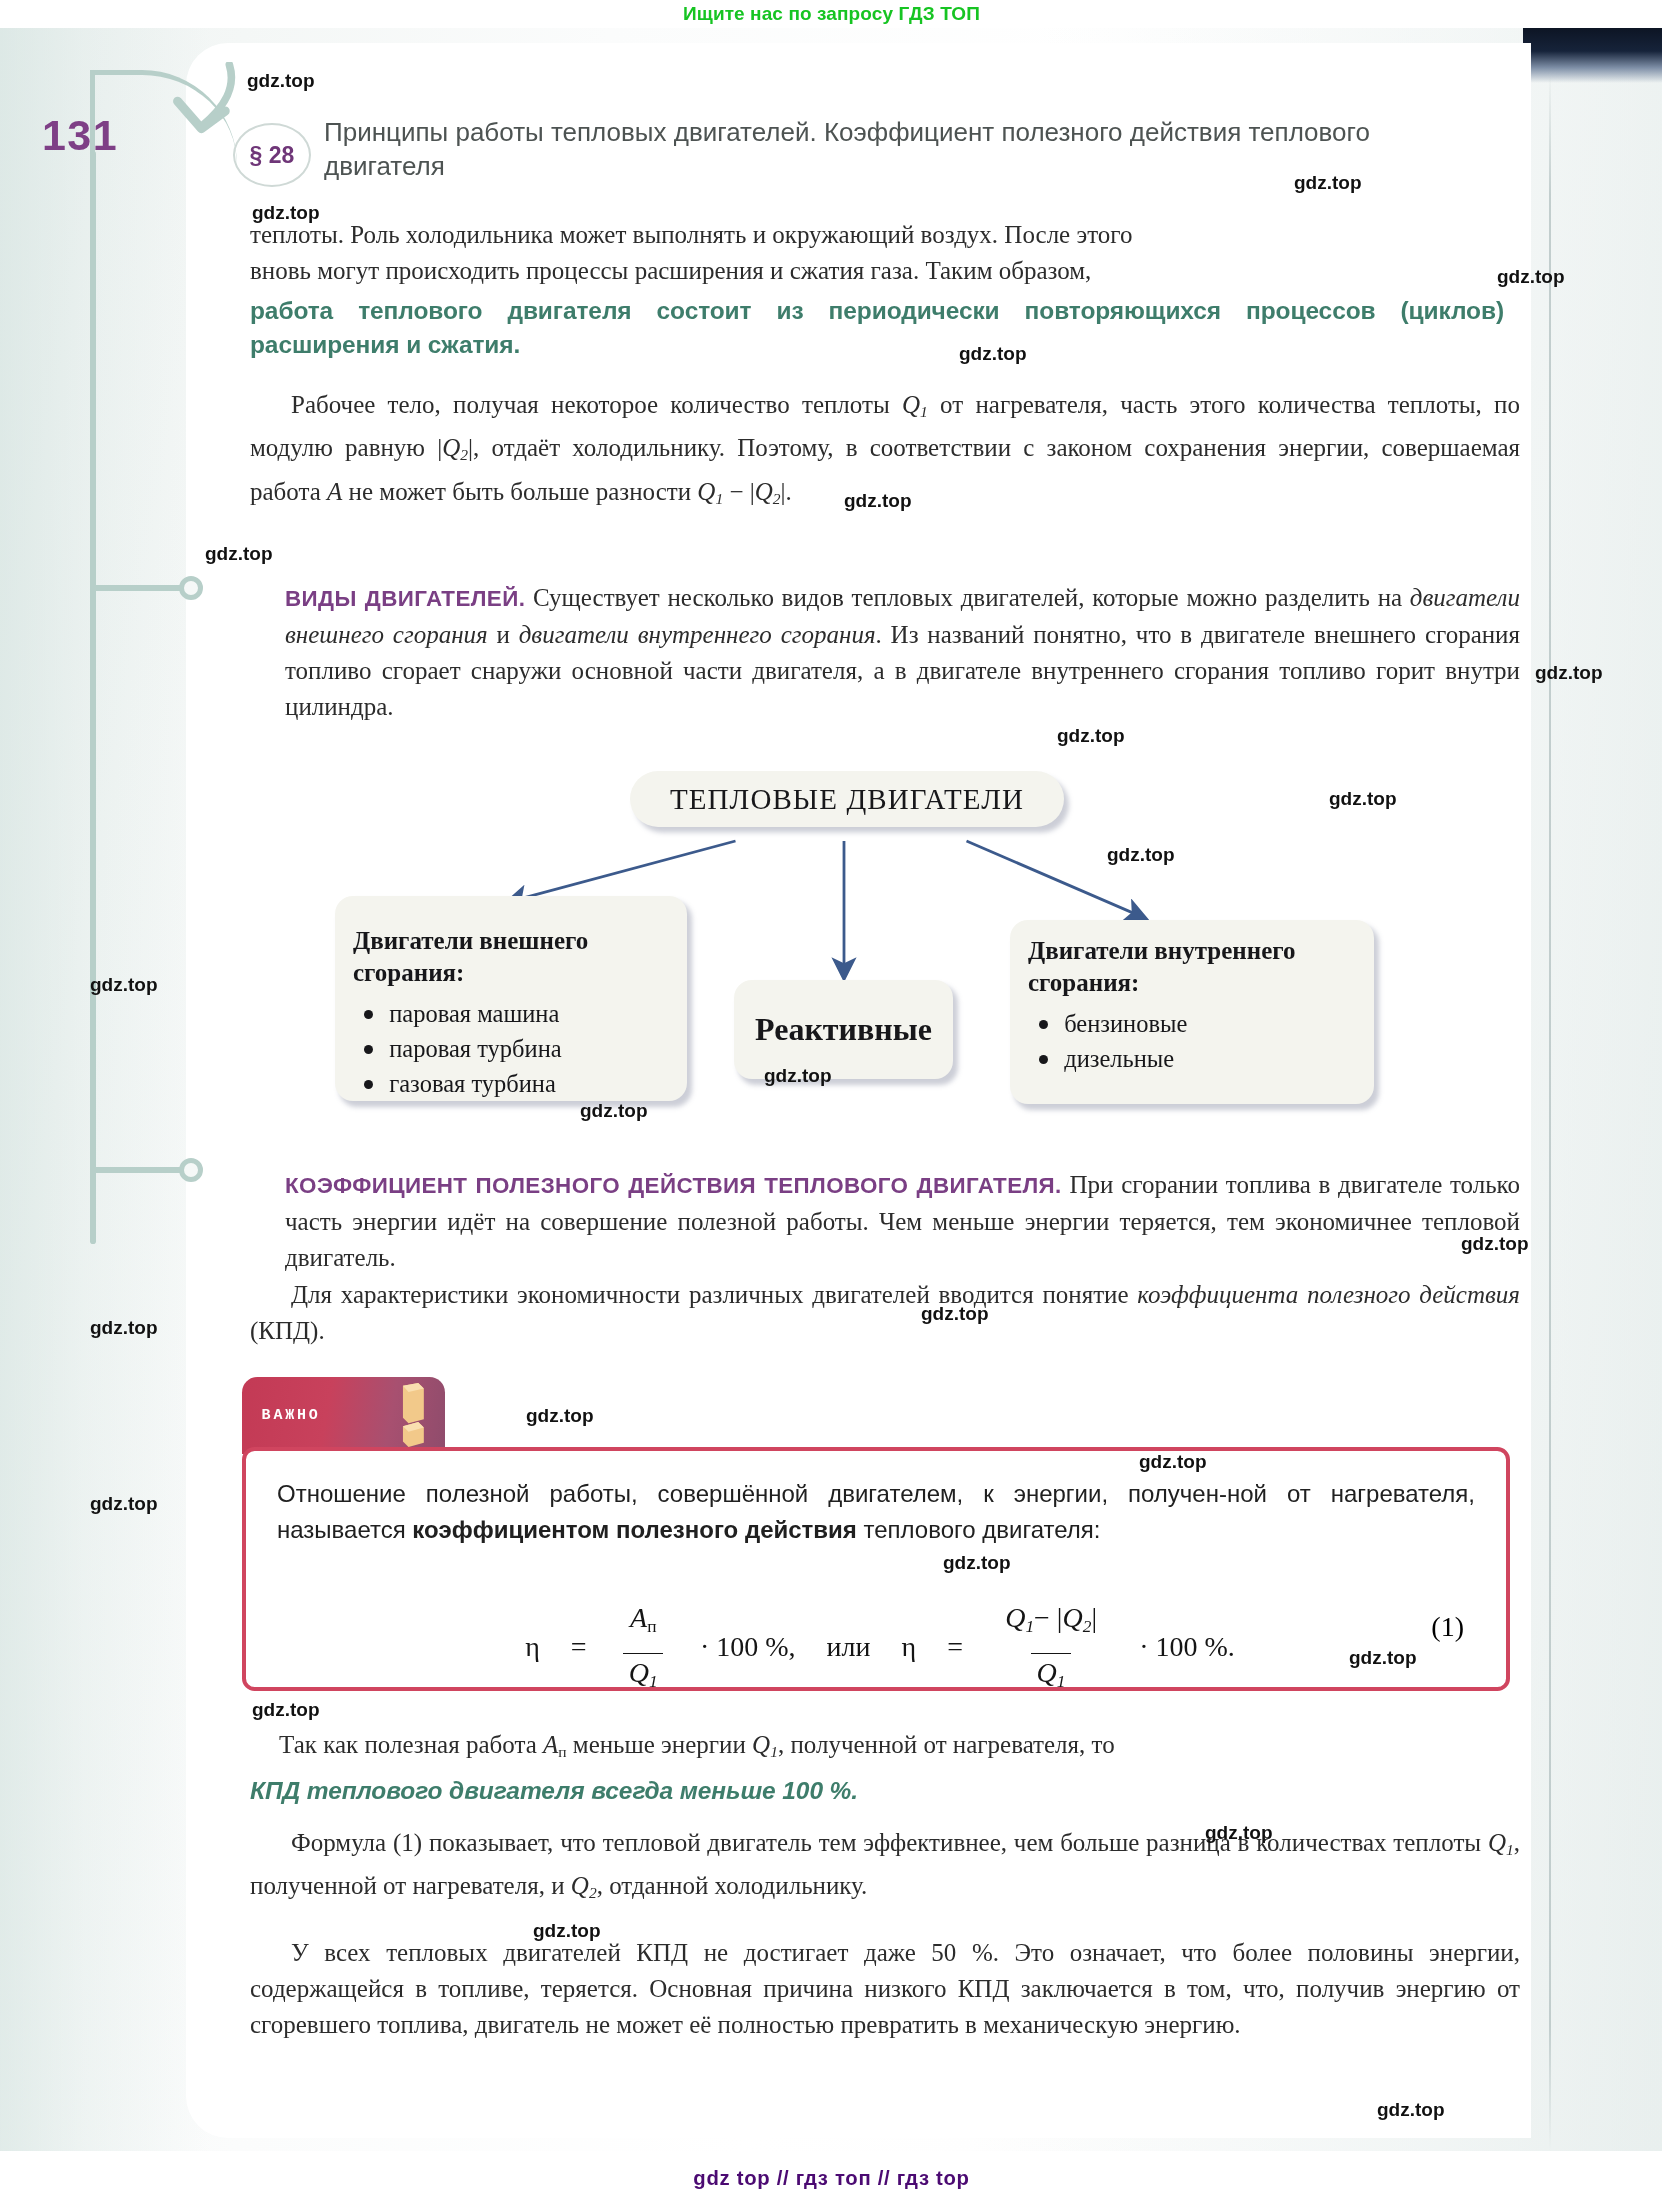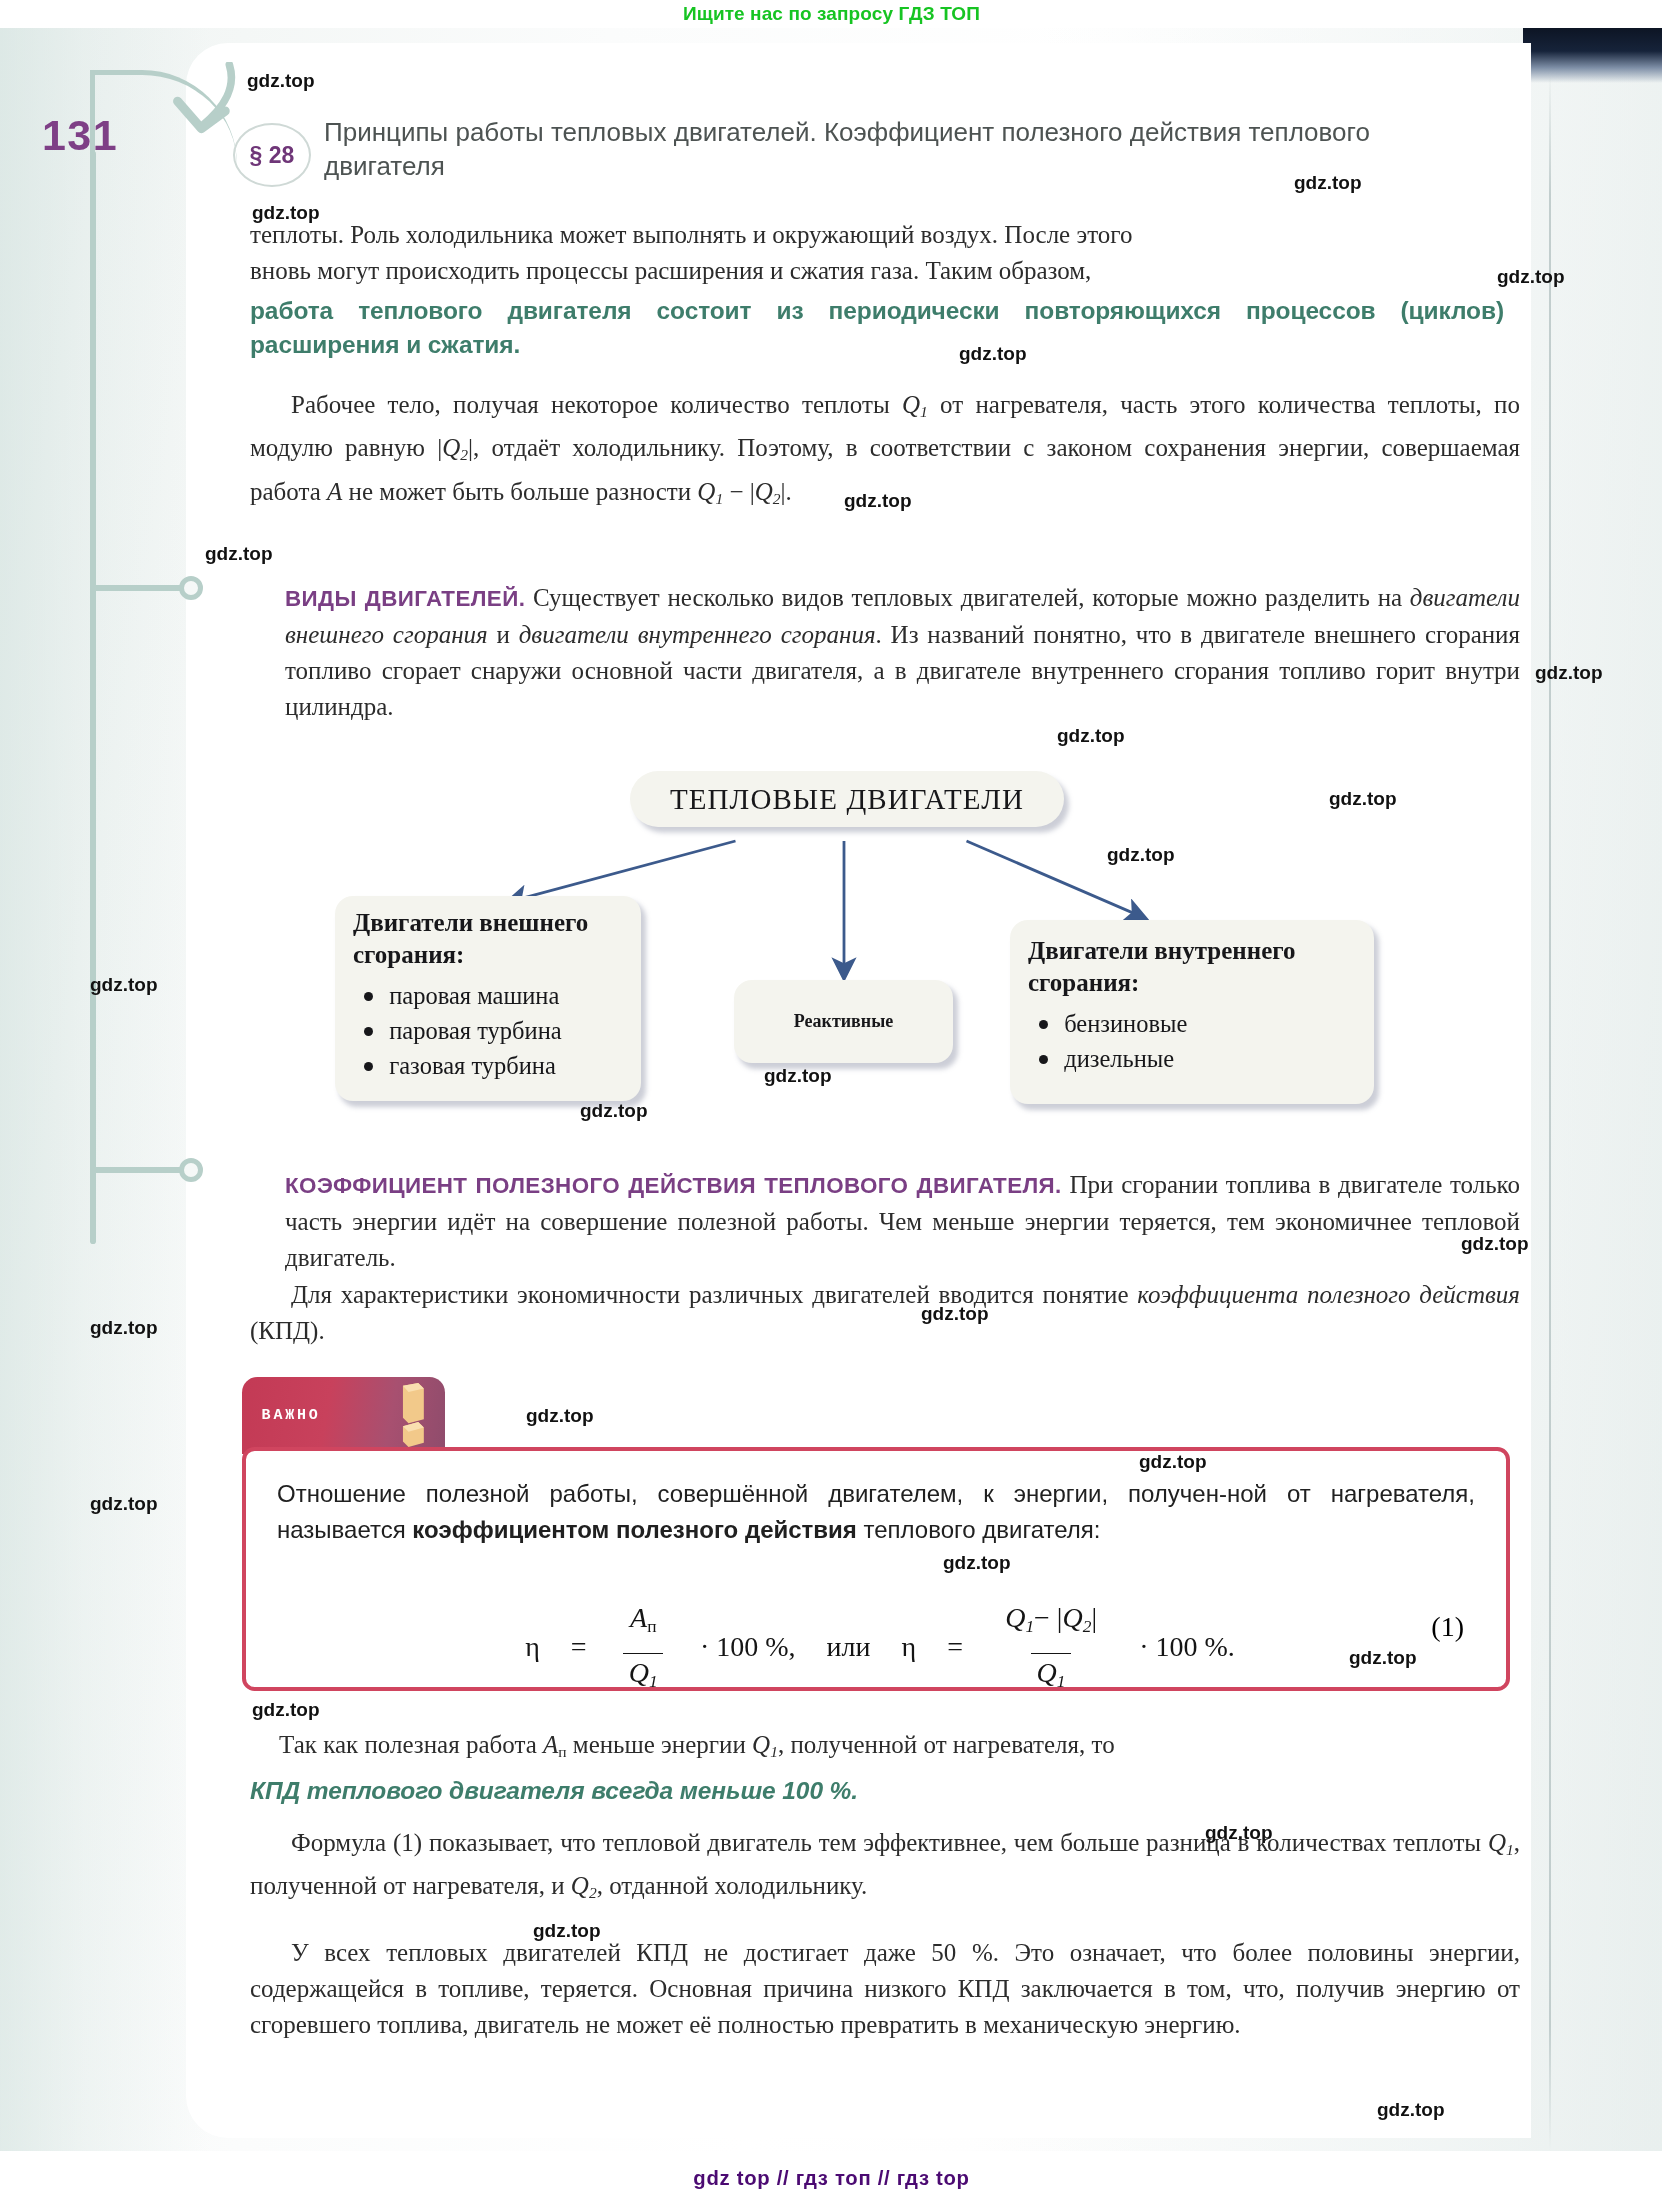--- a/index.html
+++ b/index.html
@@ -132,22 +132,22 @@
     position:absolute;background:#f4f4ee;
     border-radius:18px;
     box-shadow:4.9px 5.6px 4.9px rgba(120,125,150,.38);
     font-family:"Liberation Serif", serif;color:#17171a;
   }
   #dg-root{
     left:329px;top:0px;width:434px;height:56px;border-radius:31px;
     display:flex;align-items:center;justify-content:center;
     font-weight:400;font-size:29px;letter-spacing:1.1px;
   }
-  #dg-left{left:34px;top:125px;width:306px;height:205px;padding:11px 18px;box-sizing:border-box;}
-  #dg-mid{left:433px;top:209px;width:219px;height:83px;display:flex;align-items:center;justify-content:center;font-weight:700;font-size:18px;}
+  #dg-left{left:34px;top:125px;width:352px;height:205px;padding:29px 18px;box-sizing:border-box;}
+  #dg-mid{left:433px;top:209px;width:219px;height:99px;display:flex;align-items:center;justify-content:center;font-weight:700;font-size:32px;}
   #dg-right{left:709px;top:149px;width:364px;height:184px;padding:15.4px 18px;box-sizing:border-box;}
   .dg-title{font-weight:700;font-size:25px;line-height:32px;}
   .dg-list{margin:7px 0 0 4.2px;padding:0;list-style:none;}
   .dg-list li{font-size:24.5px;line-height:35px;position:relative;padding-left:32px;}
   .dg-list li:before{content:"";position:absolute;left:7px;top:14px;width:9px;height:9px;border-radius:50%;background:#17171a;}
   #dg-arrows{position:absolute;left:0;top:0;width:1135px;height:371px;}
 
   
   #important-wrap{position:absolute;left:242px;top:1349px;width:1268px;height:336px;}
   #important-tab{

